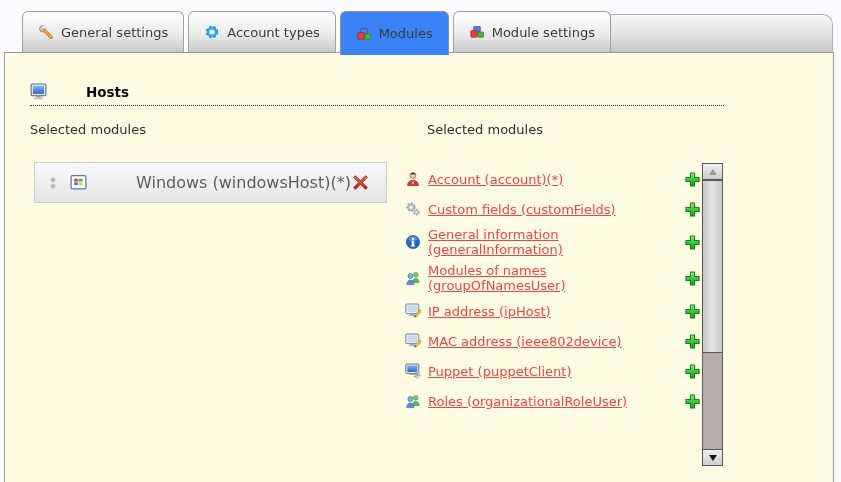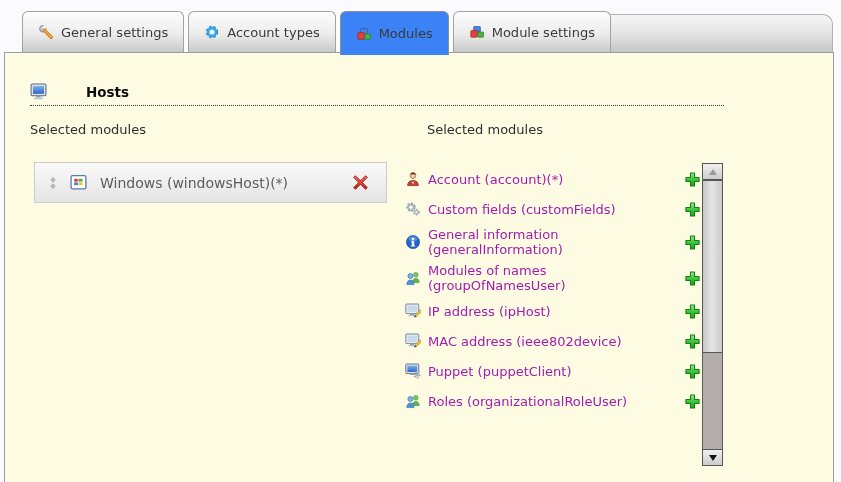--- a/index.html
+++ b/index.html
@@ -50,28 +50,28 @@
   
   #selected-list{position:absolute;left:29px;top:109px;width:353px;}
   .srow{
     box-sizing:border-box;height:41px;display:flex;align-items:center;
     padding:0 17px 0 11px;
     background:linear-gradient(#f9f9f9,#e5e5e5);
     border:1px solid #cdcdcd;
   }
   .srow .drag{width:14px;height:14px;margin-right:10px;flex:none;cursor:grab;}
   .srow .micon{width:17px;height:17px;margin-right:13px;flex:none;}
-  .srow .mlabel{font-size:14px;color:#5c5c5c;}
+  .srow .mlabel{font-size:16px;color:#5c5c5c;margin-left:36px;}
   .srow .del{width:17px;height:17px;margin-left:auto;flex:none;cursor:pointer;}
 
   
   #available-list{position:absolute;left:400px;top:111px;width:296px;height:302px;overflow:hidden;}
   .arow{display:flex;align-items:center;min-height:30px;padding:3px 0;box-sizing:border-box;}
   .arow .micon{width:16px;height:16px;margin-right:7px;flex:none;}
-  .arow .mlabel{font-size:13px;line-height:15px;color:#a21caf;max-width:232px;}
+  .arow .mlabel{font-size:13px;line-height:15px;color:#ef4444;max-width:232px;text-decoration:underline;}
   .arow .plus{width:17px;height:17px;margin-left:auto;flex:none;cursor:pointer;}
 
   
   .scrollbar{position:absolute;left:697px;top:110px;width:21px;height:303px;}
   .sb-track{
     position:absolute;left:0;right:0;top:16px;bottom:16px;
     box-sizing:border-box;background:#b4abab;
     border:1px solid #5c5c5c;border-top:none;border-bottom:none;
   }
   .sb-btn{

